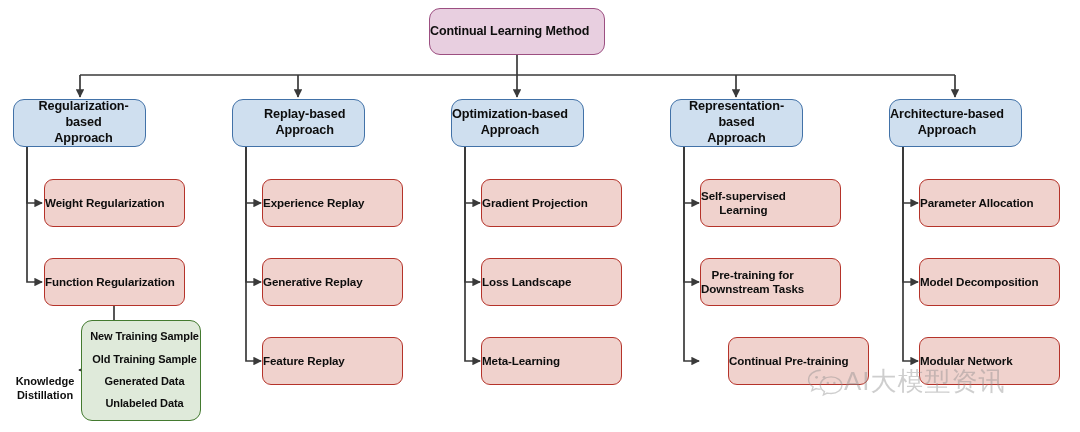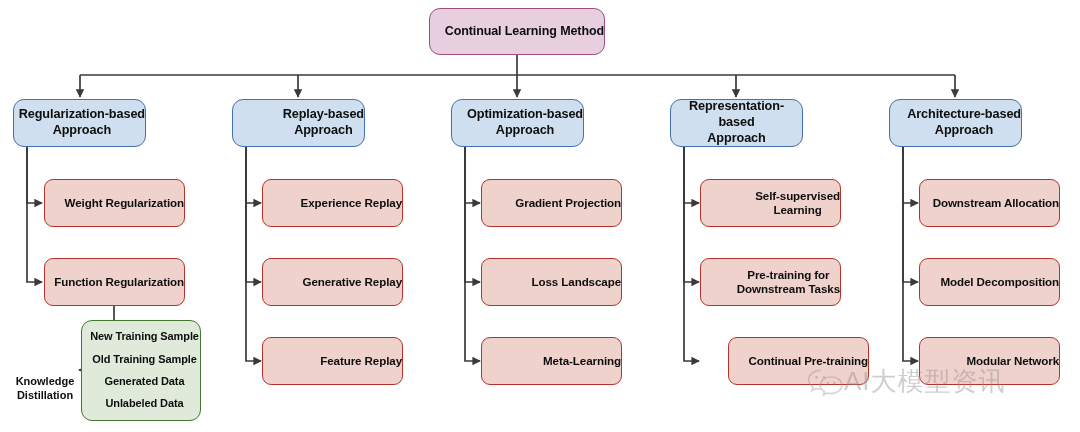--- a/index.html
+++ b/index.html
@@ -20,21 +20,21 @@
     left: 0; top: 0;
     width: 1080px;
     height: 432px;
     pointer-events: none;
   }
   .node {
     position: absolute;
     box-sizing: border-box;
     display: flex;
     align-items: center;
-    justify-content: flex-end;
+    justify-content: flex-start;
     text-align: center;
     border-radius: 9px;
     font-weight: bold;
     color: #0d0d0d;
     line-height: 1.25;
     letter-spacing: -0.1px;
     z-index: 2;
   }
   .node.root {
     background: #e8cfe0;
@@ -139,21 +139,21 @@
       <path d="M 903 147 L 903 203 L 918 203" marker-end="url(#arrow)"></path>
       <path d="M 903 147 L 903 282 L 918 282" marker-end="url(#arrow)"></path>
       <path d="M 903 147 L 903 361 L 918 361" marker-end="url(#arrow)"></path>
     </g>
   </svg>
 
   <div class="node root" style="left:429px; top:8px; width:176px; height:47px;">
     <span>Continual Learning Method</span>
   </div>
 
-  <div class="node lvl2" style="left:13px; top:99px; width:133px; height:48px;">
+  <div class="node lvl2" style="left:13px; top:99px; width:133px; height:48px;padding-left:8px;">
     <span>Regularization-based<br>Approach</span>
   </div>
   <div class="node lvl2" style="left:232px; top:99px; width:133px; height:48px;padding-left:31px;">
     <span>Replay-based<br>Approach</span>
   </div>
   <div class="node lvl2" style="left:451px; top:99px; width:133px; height:48px;">
     <span>Optimization-based<br>Approach</span>
   </div>
   <div class="node lvl2" style="left:670px; top:99px; width:133px; height:48px;">
     <span>Representation-based<br>Approach</span>
@@ -202,21 +202,21 @@
     <span>Self-supervised<br>Learning</span>
   </div>
   <div class="node lvl3" style="left:700px; top:258px; width:141px; height:48px;">
     <span>Pre-training for<br>Downstream Tasks</span>
   </div>
   <div class="node lvl3" style="left:700px; top:337px; width:141px; height:48px;margin-left:28px;">
     <span>Continual Pre-training</span>
   </div>
 
   <div class="node lvl3" style="left:919px; top:179px; width:141px; height:48px;">
-    <span>Downstream Allocation</span>
+    <span>Parameter Allocation</span>
   </div>
   <div class="node lvl3" style="left:919px; top:258px; width:141px; height:48px;">
     <span>Model Decomposition</span>
   </div>
   <div class="node lvl3" style="left:919px; top:337px; width:141px; height:48px;">
     <span>Modular Network</span>
   </div>
 
   <div id="watermark">
     <svg width="38" height="30" viewBox="0 0 40 32">

